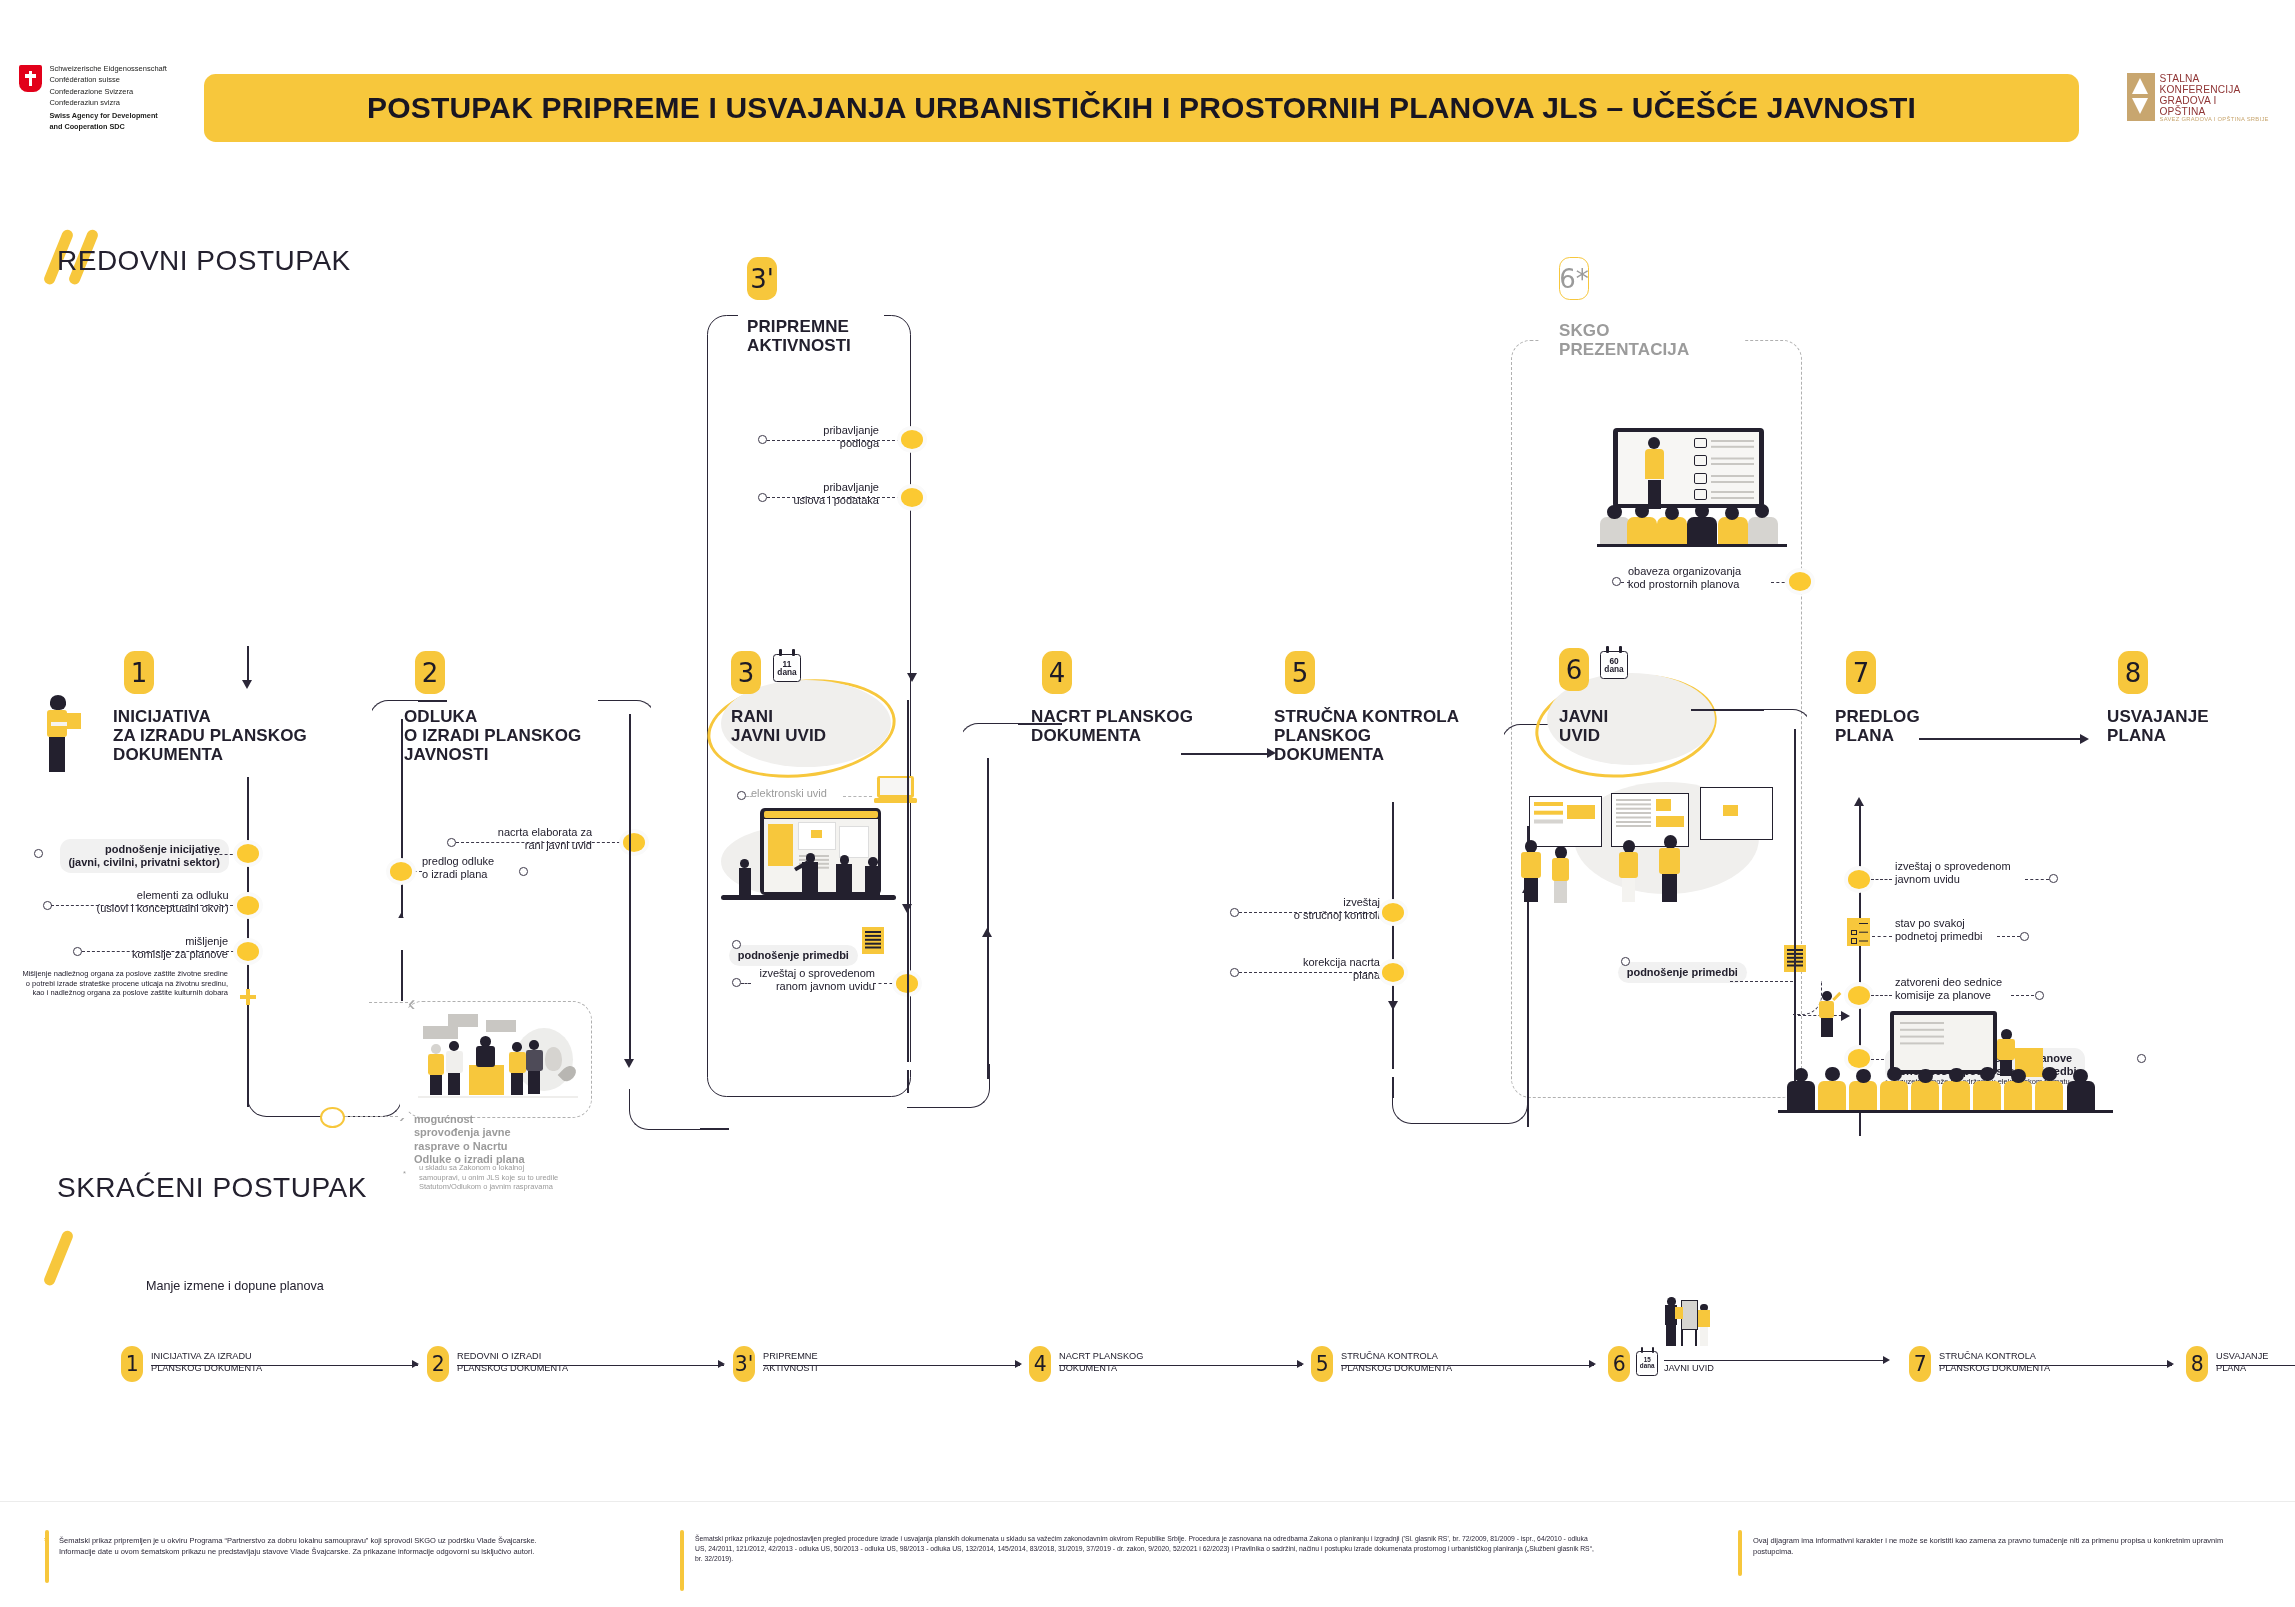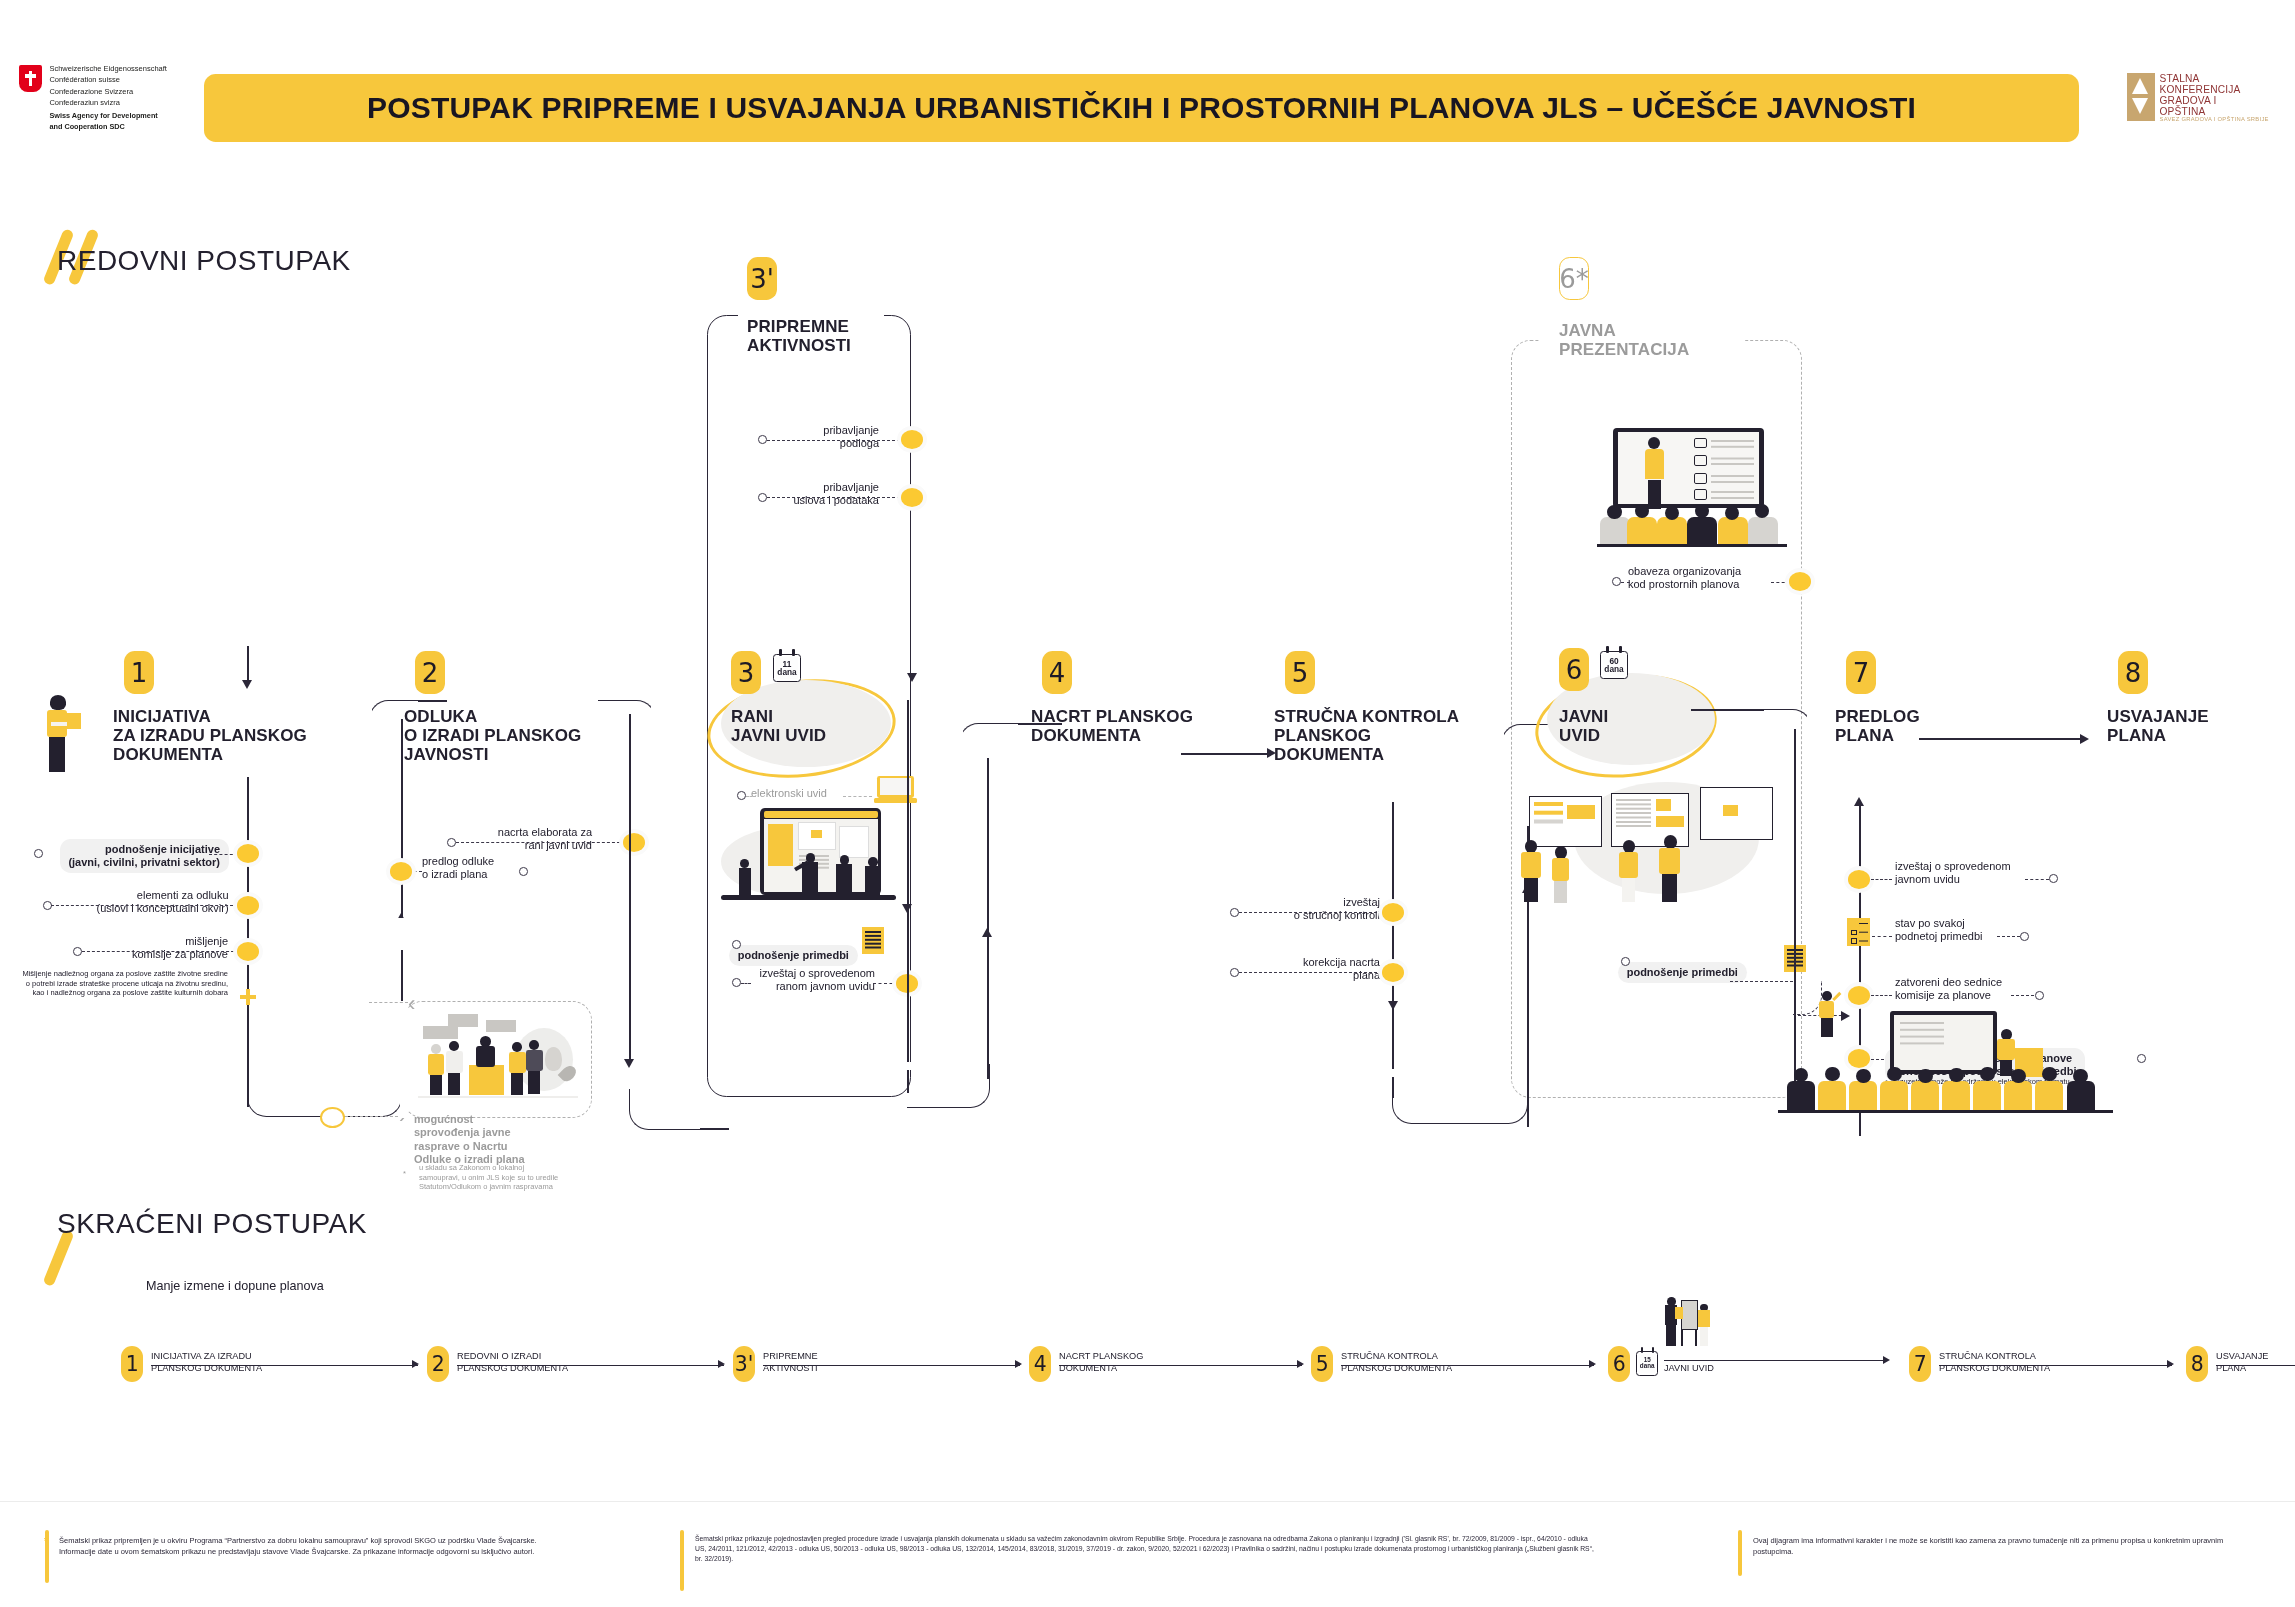--- a/index.html
+++ b/index.html
@@ -164,21 +164,21 @@
 <div class="hollow" style="left:758px;top:493px;"></div>
 <div class="dashline" style="left:767px;top:497px;width:138px;"></div>
 <div class="dot" style="left:901px;top:488px;"></div>
 
 <div class="arrow-d" style="left:907px;top:673px;"></div>
 
 <div class="rbox dot-b" style="left:1511px;top:340px;width:291px;height:758px;"></div>
 <div class="abs" style="left:1540px;top:332px;width:204px;height:17.5px;background:#fff;"></div>
 
 <div class="abs numbox ghost" style="left:1559px;top:257px;">6*</div>
-<div class="abs step-title muted" style="left:1559px;top:321px;">JAVNA
+<div class="abs step-title muted" style="left:1559px;top:321px;">SKGO
 PREZENTACIJA</div>
 
 <div class="abs" style="left:1589px;top:428px;width:204px;height:126px;">
   <div class="abs" style="left:24px;top:0;width:151px;height:80px;background:#23202e;border-radius:3.9px;"></div>
   <div class="abs" style="left:29px;top:3.9px;width:141px;height:72px;background:#f7f6f4;"></div>
   <div class="abs" style="left:105px;top:9.7px;width:12.6px;height:10.7px;border:1.5px solid #23202e;border-radius:1.9px;box-shadow:0 15.5px 0 -1.5px transparent;"></div>
   <div class="abs" style="left:105px;top:27px;width:12.6px;height:10.7px;border:1.5px solid #23202e;border-radius:1.9px;"></div>
   <div class="abs" style="left:105px;top:45px;width:12.6px;height:10.7px;border:1.5px solid #23202e;border-radius:1.9px;"></div>
   <div class="abs" style="left:105px;top:61px;width:12.6px;height:10.7px;border:1.5px solid #23202e;border-radius:1.9px;"></div>
   <div class="abs" style="left:122px;top:11.7px;width:43px;height:2.4px;background:#c9c7c3;box-shadow:0 5.8px 0 #c9c7c3,0 17.5px 0 #c9c7c3,0 23px 0 #c9c7c3,0 35px 0 #c9c7c3,0 41px 0 #c9c7c3,0 51px 0 #c9c7c3,0 57px 0 #c9c7c3;"></div>
@@ -591,21 +591,21 @@
     <div class="abs" style="left:295px;top:5.8px;width:14.6px;height:14.6px;background:#23202e;border-radius:50%;"></div>
     <div class="abs" style="left:0;top:47px;width:335px;height:2.9px;background:#23202e;"></div>
   </div>
 </div>
 
 <div class="abs numbox" style="left:2118px;top:651px;">8</div>
 <div class="abs step-title" style="left:2107px;top:707px;">USVAJANJE
 PLANA</div>
 
 <div class="slash" style="left:53px;top:1229px;"></div>
-<div class="abs sect-head" style="left:57px;top:1208px;text-align:right;">SKRAĆENI POSTUPAK</div>
+<div class="abs sect-head" style="left:57px;top:1172px;text-align:right;">SKRAĆENI POSTUPAK</div>
 <div class="abs" style="left:146px;top:1279px;font-size:12.6px;color:#23202e;">Manje izmene i dopune planova</div>
 
 <div class="abs" style="left:121px;top:1341px;width:2113px;height:58px;">
 
   <div class="abs" style="left:0;top:4.9px;">
     <div class="mini-num abs" style="left:0;top:0;">1</div>
     <div class="mini-lbl abs" style="left:30px;top:3.9px;width:160px;">INICIJATIVA ZA IZRADU
 PLANSKOG DOKUMENTA</div>
     <div class="mini-line" style="left:30px;top:19.4px;width:267px;"></div>
     <div class="arrow-r" style="left:291px;top:14.6px;border-left-width:7.8px;border-top-width:4.4px;border-bottom-width:4.4px;"></div>

